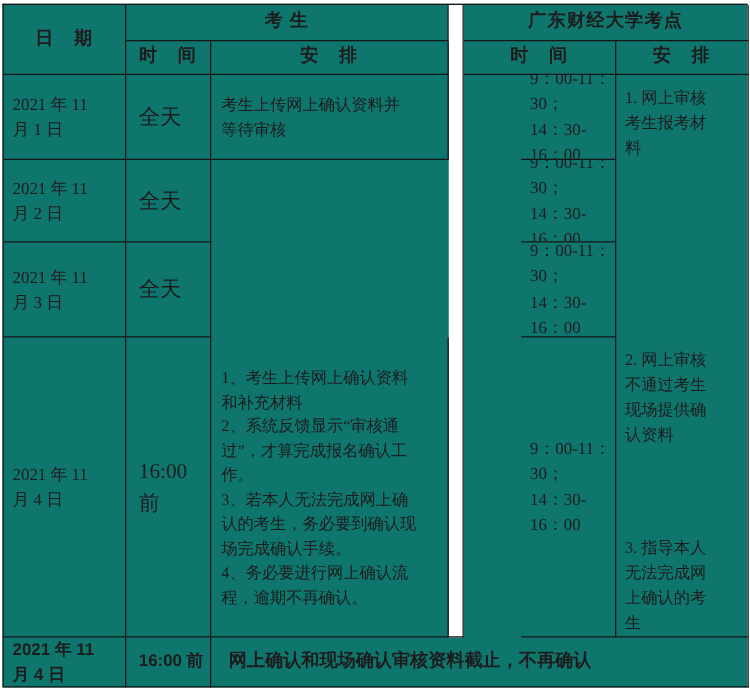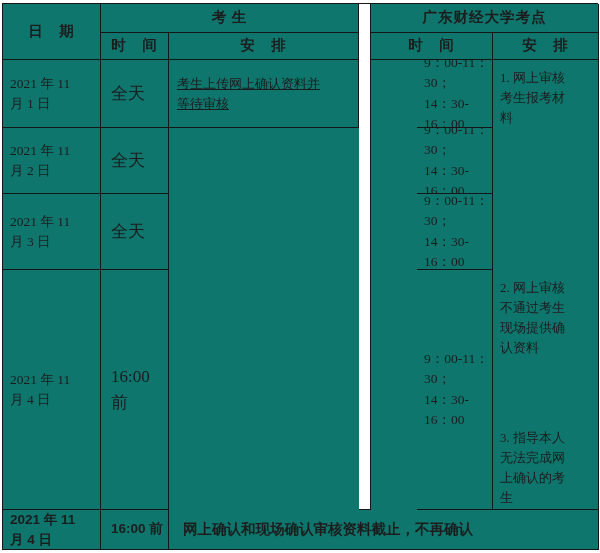--- a/index.html
+++ b/index.html
@@ -68,21 +68,21 @@
     <div class="cell hdr" style="grid-column:5/7; grid-row:1;">广东财经大学考点</div>
 
     <div class="cell hdr" style="grid-column:2; grid-row:2;">时　间</div>
     <div class="cell hdr" style="grid-column:3; grid-row:2;">安　排</div>
     <div class="cell hdr" style="grid-column:5; grid-row:2;">时　间</div>
     <div class="cell hdr" style="grid-column:6; grid-row:2;">安　排</div>
 
     <div class="cell date-cell pre" style="grid-column:1; grid-row:3;">2021 年 11
 月 1 日</div>
     <div class="cell time-cell" style="grid-column:2; grid-row:3;">全天</div>
-    <div class="cell arr-cell pre" style="grid-column:3; grid-row:3;text-decoration:underline;">考生上传网上确认资料并
+    <div class="cell arr-cell pre" style="grid-column:3; grid-row:3;">考生上传网上确认资料并
 等待审核</div>
     <div class="cell rtime-cell pre" style="grid-column:5; grid-row:3;">9：00-11：30；
 14：30-16：00</div>
 
     <div class="cell rarr-cell" style="grid-column:6; grid-row:3/7;">
       <div class="rarr-item p1 pre">1. 网上审核
 考生报考材
 料</div>
       <div class="rarr-item p2 pre">2. 网上审核
 不通过考生
@@ -102,20 +102,30 @@
 
     <div class="cell date-cell pre" style="grid-column:1; grid-row:5;">2021 年 11
 月 3 日</div>
     <div class="cell time-cell" style="grid-column:2; grid-row:5;">全天</div>
     <div class="cell rtime-cell pre" style="grid-column:5; grid-row:5;">9：00-11：30；
 14：30-16：00</div>
 
     <div class="cell date-cell pre" style="grid-column:1; grid-row:6;">2021 年 11
 月 4 日</div>
     <div class="cell time-cell" style="grid-column:2; grid-row:6;">16:00 前</div>
+    <div class="cell arr-cell pre" style="grid-column:3; grid-row:6;">1、考生上传网上确认资料
+和补充材料
+2、系统反馈显示“审核通
+过”，才算完成报名确认工
+作。
+3、若本人无法完成网上确
+认的考生，务必要到确认现
+场完成确认手续。
+4、务必要进行网上确认流
+程，逾期不再确认。</div>
     <div class="cell rtime-cell pre" style="grid-column:5; grid-row:6;">9：00-11：30；
 14：30-16：00</div>
 
     <div class="cell date-cell pre bold" style="grid-column:1; grid-row:7;">2021 年 11
 月 4 日</div>
     <div class="cell time-cell bold" style="grid-column:2; grid-row:7;">16:00 前</div>
     <div class="cell footer-note bold" style="grid-column:3/7; grid-row:7;">网上确认和现场确认审核资料截止，不再确认</div>
 
   </div>
 

